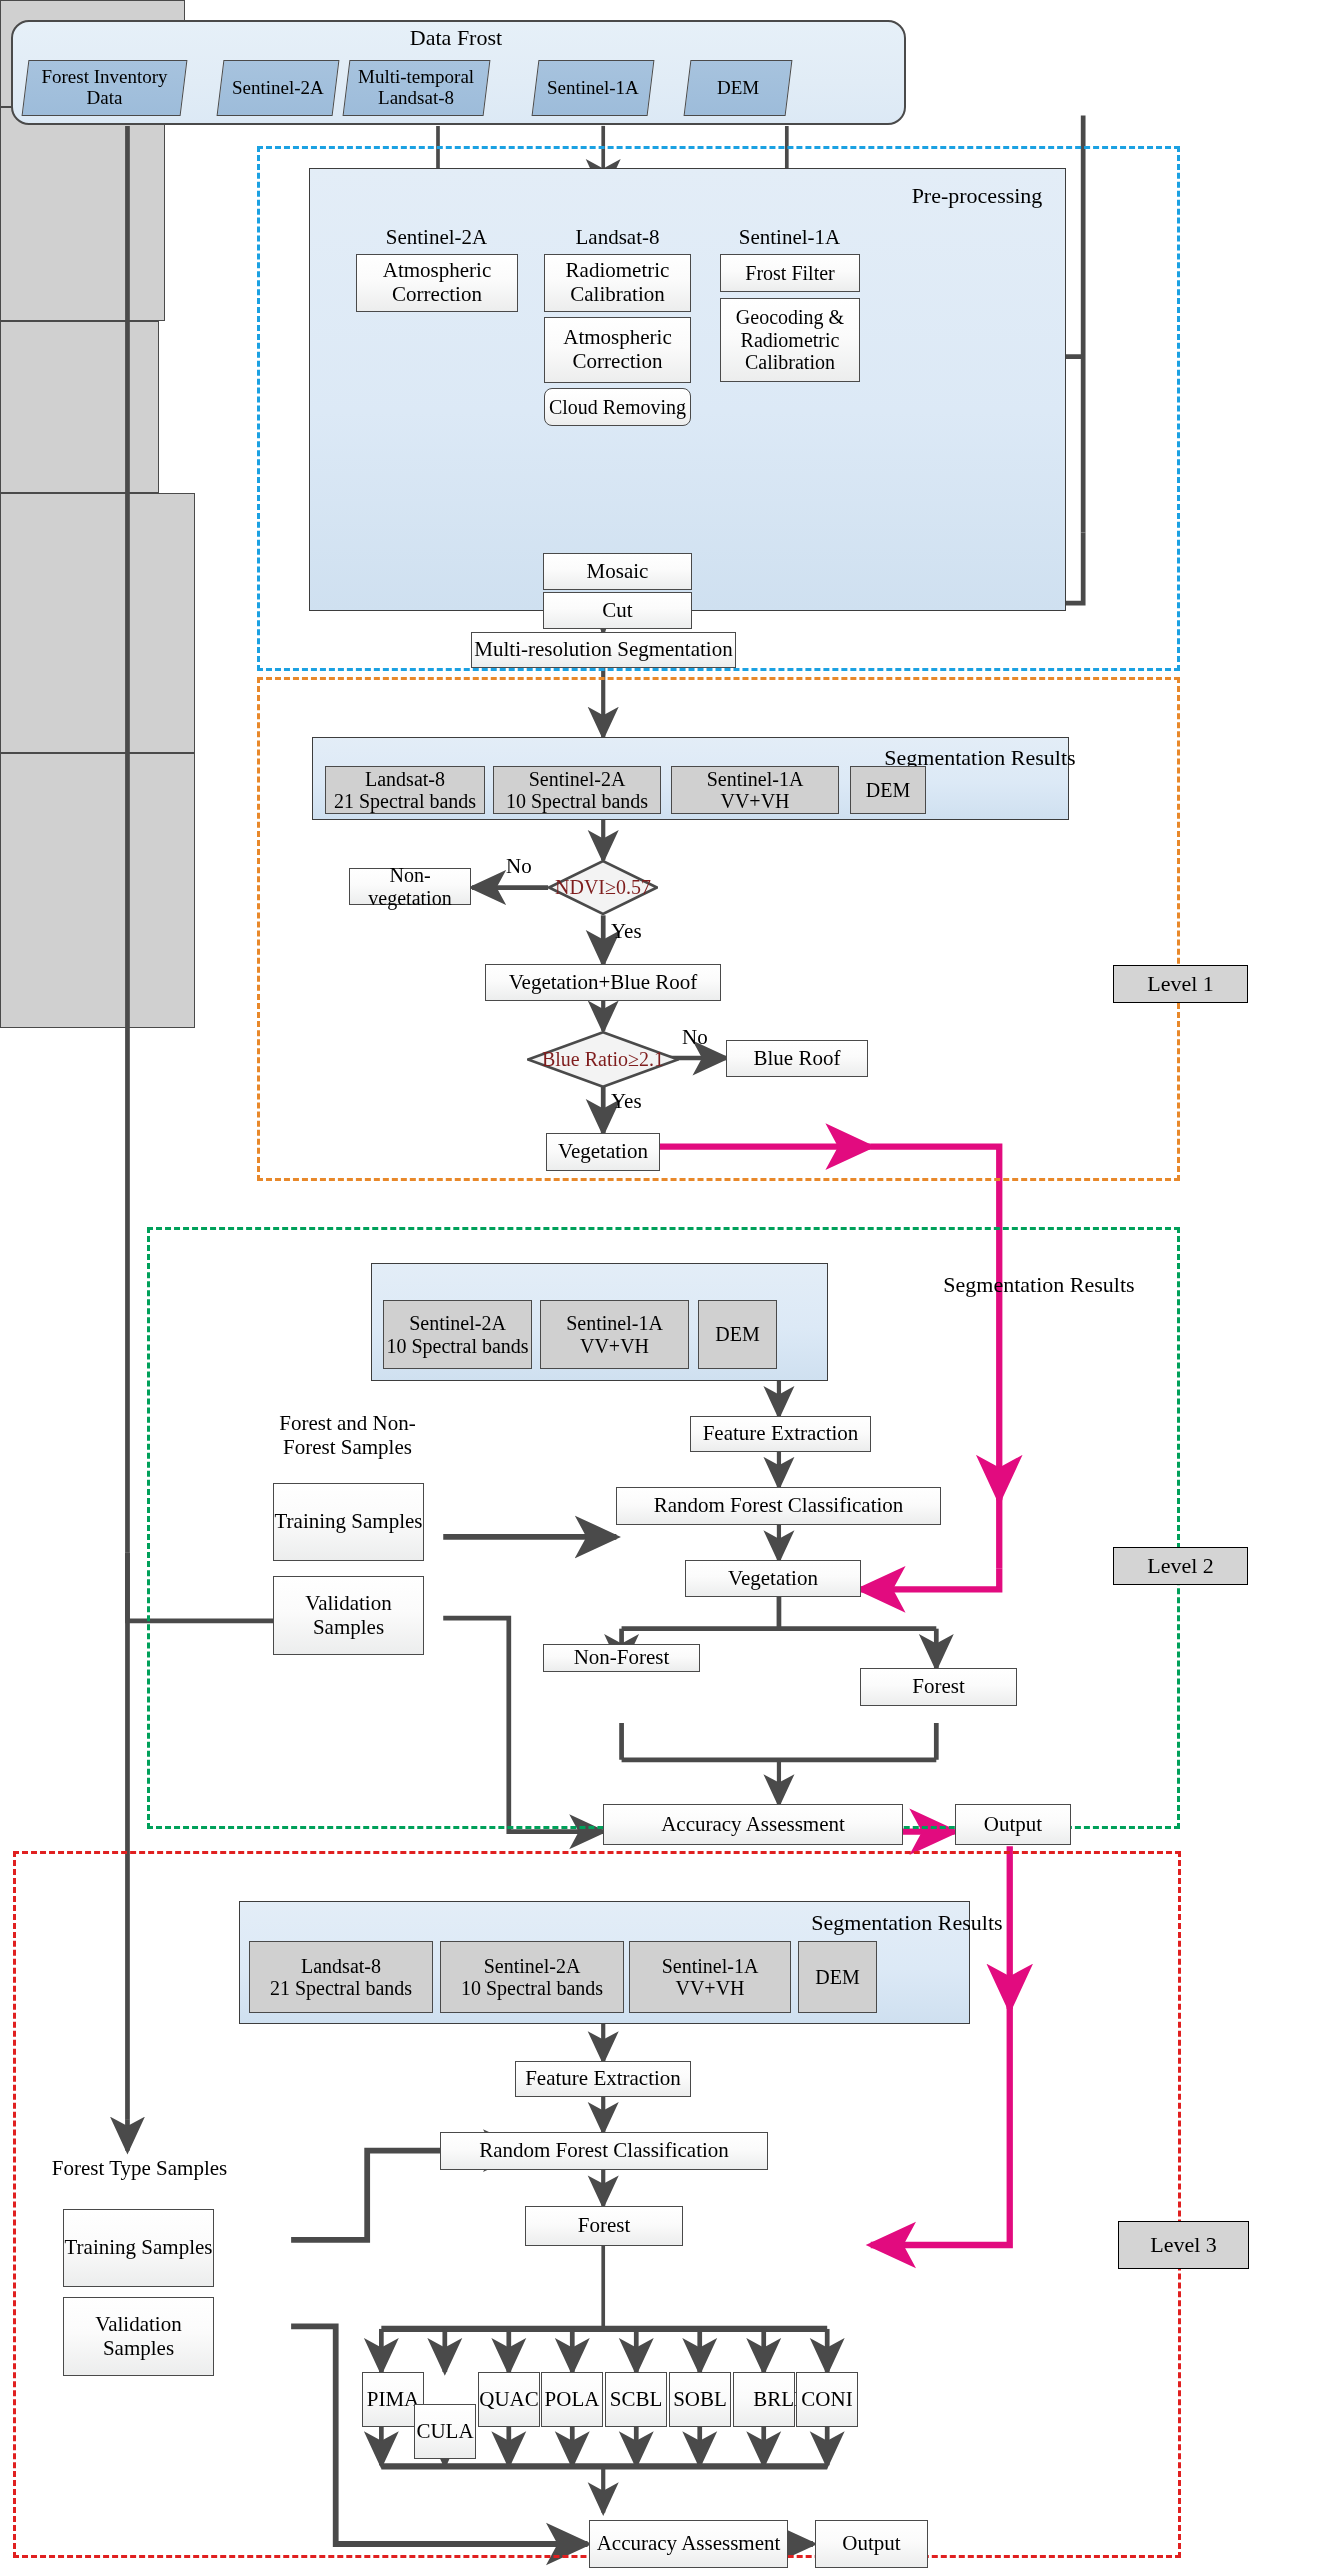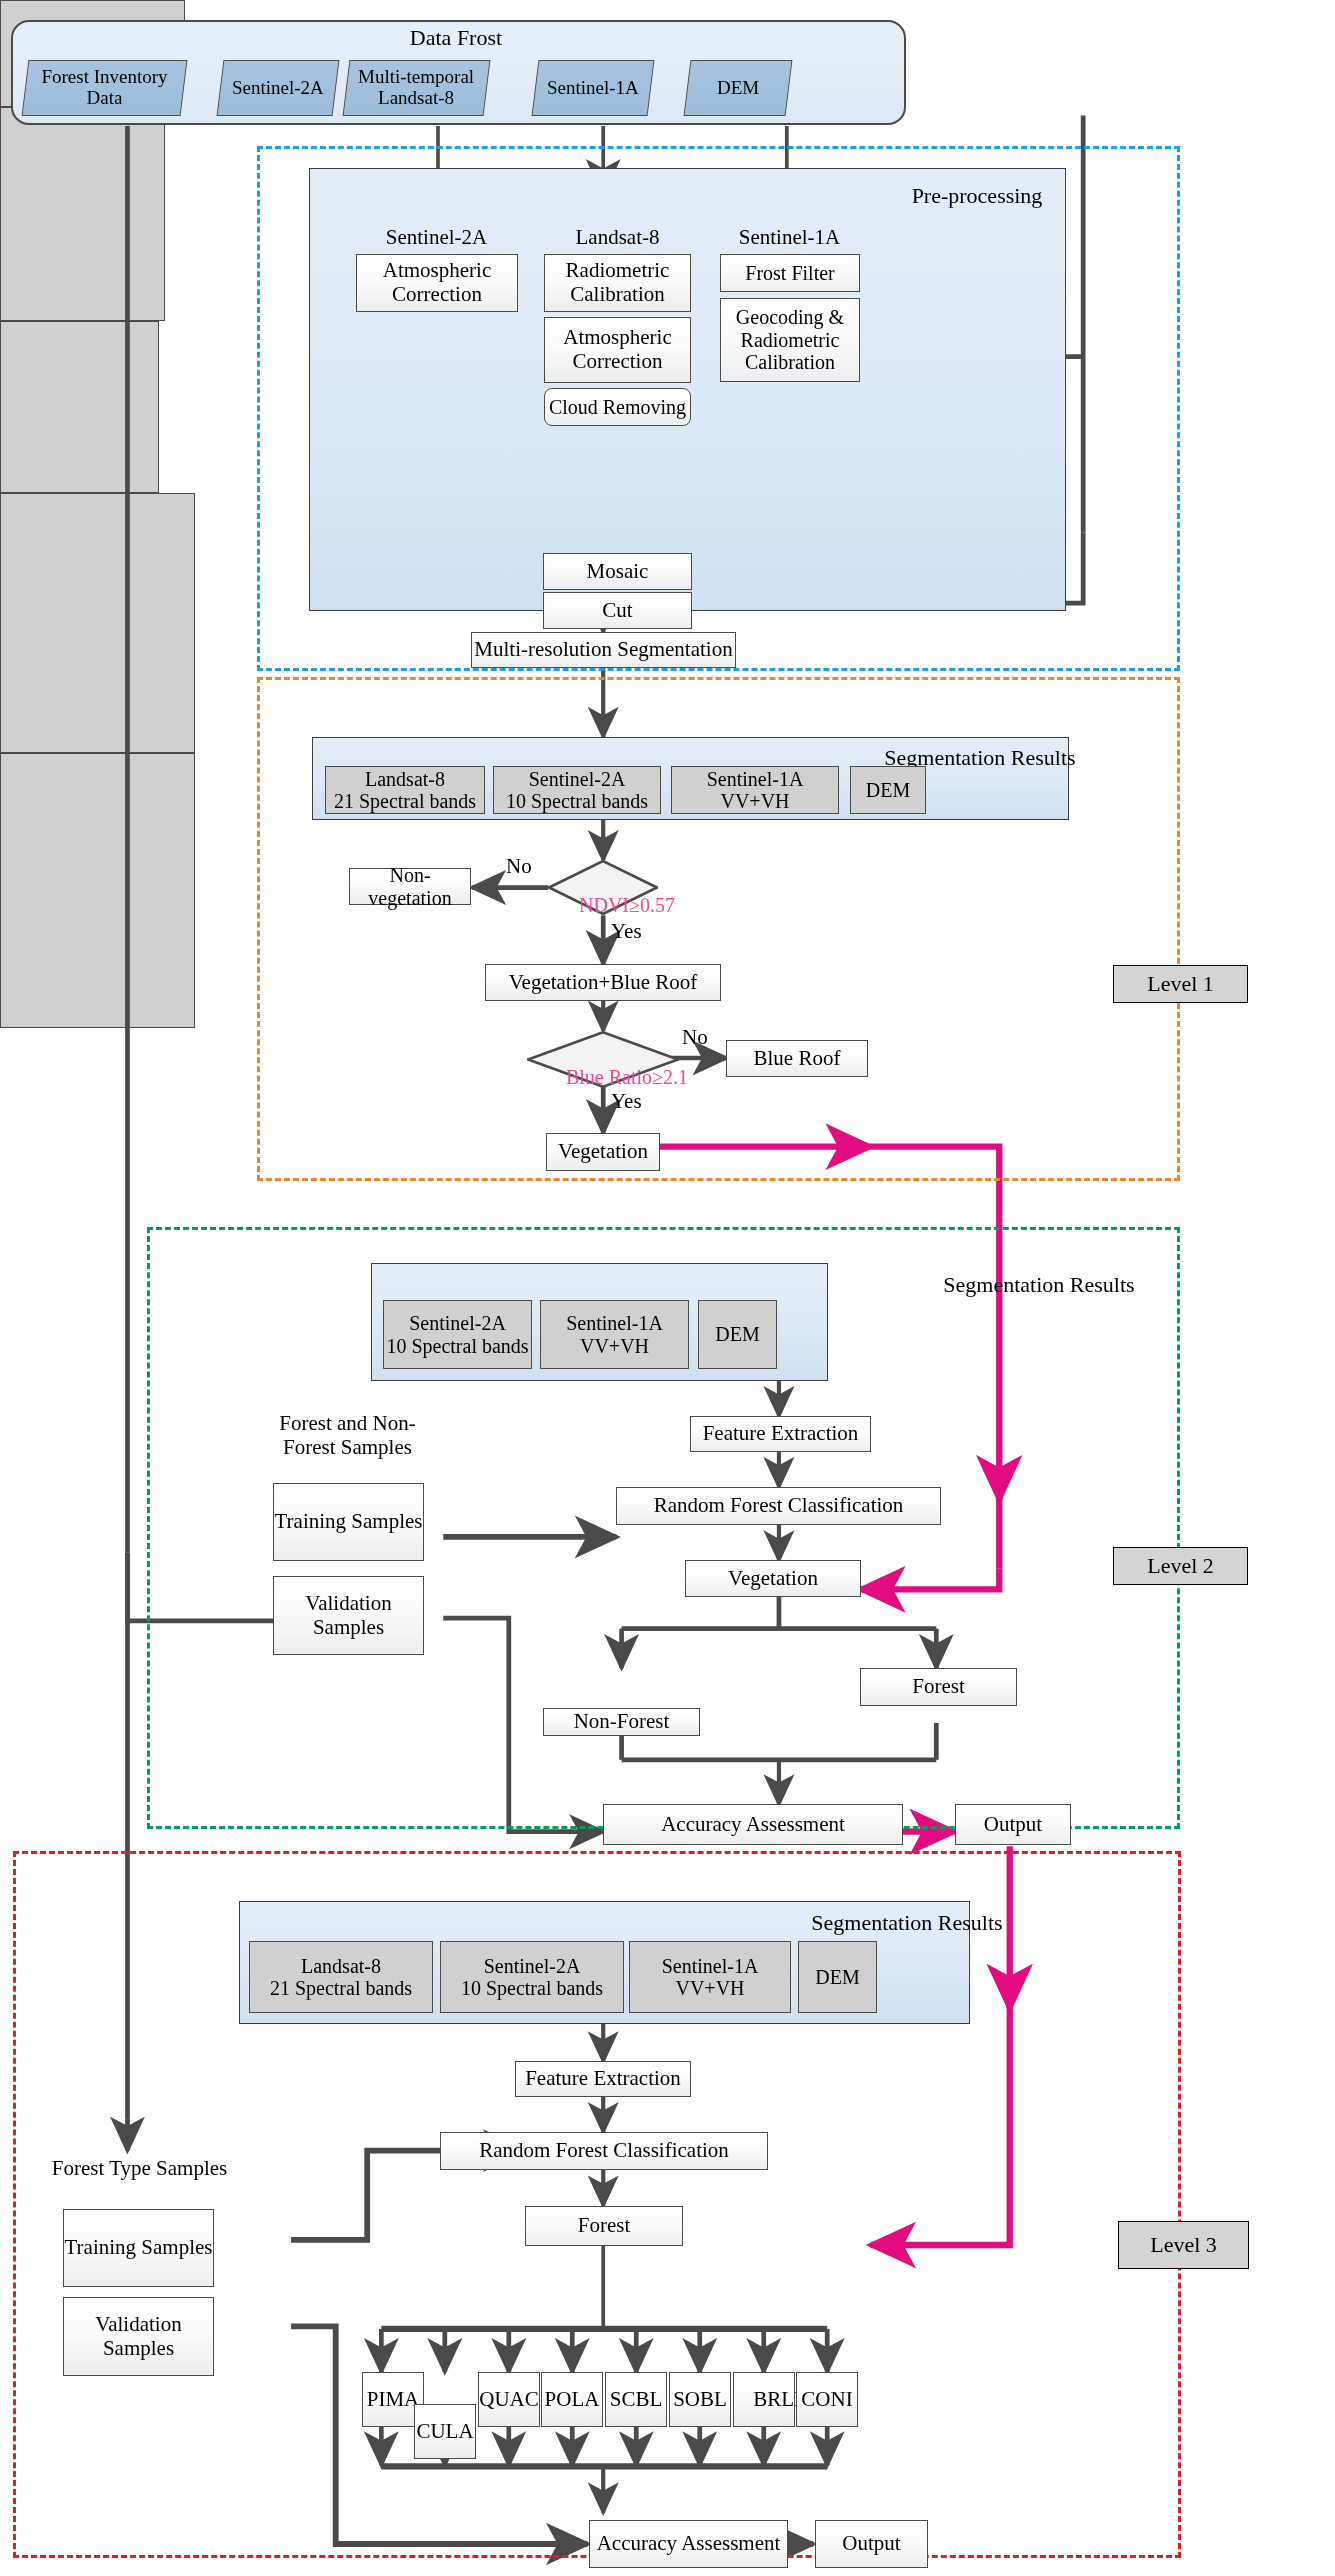--- a/index.html
+++ b/index.html
@@ -45,22 +45,22 @@
     position:absolute;display:flex;align-items:center;justify-content:center;
     text-align:center;font-size:21px;color:#000;line-height:1.1;
     background:linear-gradient(to bottom,#a7c3de 0%,#9dbcda 100%);
     border:1.6px solid #4a4a4a;
     transform:skewX(-7deg);
   }
   .para > span{transform:skewX(7deg);display:block;}
 
   
   .diamond{position:absolute;}
-  .diamond .dlabel{position:absolute;left:0;top:18px;width:100%;height:100%;
-      display:flex;align-items:center;justify-content:center;font-size:21px;color:#ec4899;margin-left:24px;}
+  .diamond .dlabel{position:absolute;left:0;top:0;width:100%;height:100%;
+      display:flex;align-items:center;justify-content:center;font-size:21px;color:#7f1d1d;}
 
   
   .frame{position:absolute;box-sizing:border-box;background:transparent;}
 
   .edgelabel{position:absolute;font-size:21px;color:#000;}
   .tiny{font-size:19px;}
 </style>
 </head>
 <body>
 
@@ -263,21 +263,21 @@
 
   <div class="grey" style="left:251px;top:1406px;width:193px;height:258px;"></div>
   <div style="position:absolute;left:256px;top:1412px;width:183px;text-align:center;font-size:21px;line-height:1.12;">Forest and Non-Forest Samples</div>
   <div class="node proc" style="left:273px;top:1483px;width:151px;height:78px;font-size:21px;">Training Samples</div>
   <div class="node proc" style="left:273px;top:1576px;width:151px;height:79px;font-size:21px;">Validation Samples</div>
 
   <div class="node proc" style="left:690px;top:1416px;width:181px;height:36px;">Feature Extraction</div>
   <div class="node proc" style="left:616px;top:1487px;width:325px;height:38px;">Random Forest Classification</div>
   <div class="node proc" style="left:685px;top:1560px;width:176px;height:37px;">Vegetation</div>
 
-  <div class="node proc" style="left:543px;top:1708px;width:157px;height:28px;">Non-Forest</div>
+  <div class="node proc" style="left:543px;top:1644px;width:157px;height:28px;">Non-Forest</div>
   <div class="node proc" style="left:860px;top:1668px;width:157px;height:38px;">Forest</div>
 
   <div class="node proc" style="left:603px;top:1804px;width:300px;height:41px;">Accuracy Assessment</div>
   <div class="node proc" style="left:955px;top:1804px;width:116px;height:41px;">Output</div>
 
   <div class="node greyflat" style="left:1113px;top:1547px;width:135px;height:38px;">Level 2</div>
 
   <div class="frame" style="left:12.6px;top:1851px;width:1168px;height:707px;
        border:3.7px dashed #E02020;"></div>
 

